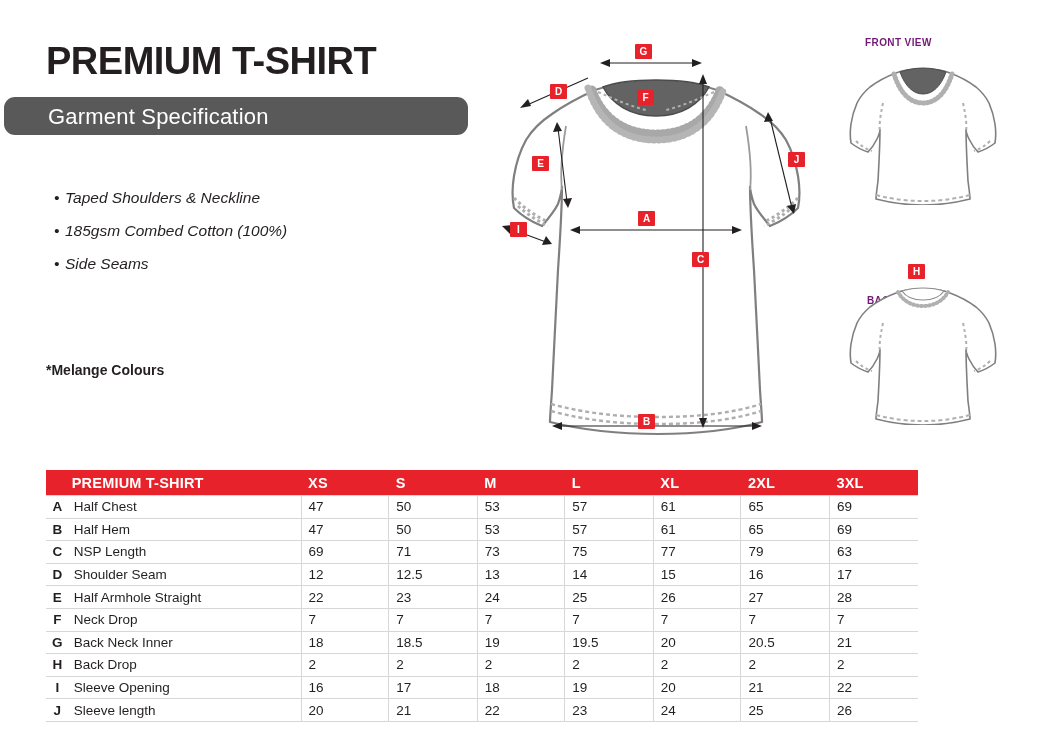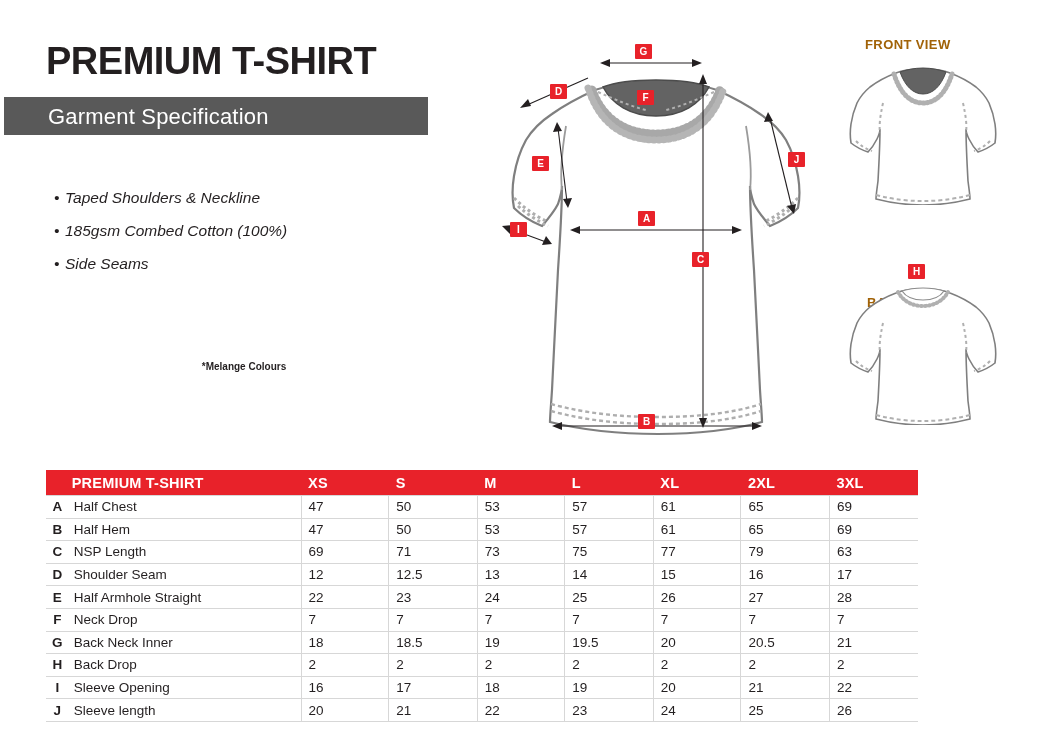--- a/index.html
+++ b/index.html
@@ -29,23 +29,24 @@
     font-size: 38px;
     font-weight: bold;
     letter-spacing: -0.5px;
     color: #231f20;
     line-height: 1.05;
   }
   .subtitle-bar {
     position: absolute;
     left: 4px;
     top: 97px;
-    width: 424px;
+    width: 464px;
     height: 38px;
     background: #595959;
+    border-radius: 11px;
   }
   .subtitle-bar span {
     position: absolute;
     left: 44px;
     top: 7px;
     color: #ffffff;
     font-size: 22px;
     font-weight: normal;
     letter-spacing: 0.2px;
   }
@@ -70,45 +71,44 @@
     left: 0;
     top: 0;
   }
   .bullets {
     padding: 0;
     margin: 8px;
     font-style: italic;
   }
   .note {
     position: absolute;
-    left: 34px;
+    left: 46px;
     top: 360px;
     width: 420px;
-    font-size: 10px;
+    font-size: 14px;
     line-height: 1.45;
-    text-align: center;
   }
   .note .note-head {
     font-weight: bold;
   }
 
   
   .illus {
     position: absolute;
     left: 470px;
     top: 20px;
     width: 580px;
     height: 440px;
   }
   .view-label {
     position: absolute;
-    font-size: 13px;
+    font-size: 10px;
     font-weight: bold;
     letter-spacing: 0.4px;
-    color: #a16207;
+    color: #701a75;
   }
   .tag {
     position: absolute;
     background: #e8222a;
     color: #ffffff;
     font-size: 10px;
     font-weight: bold;
     width: 17px;
     height: 15px;
     line-height: 15px;

